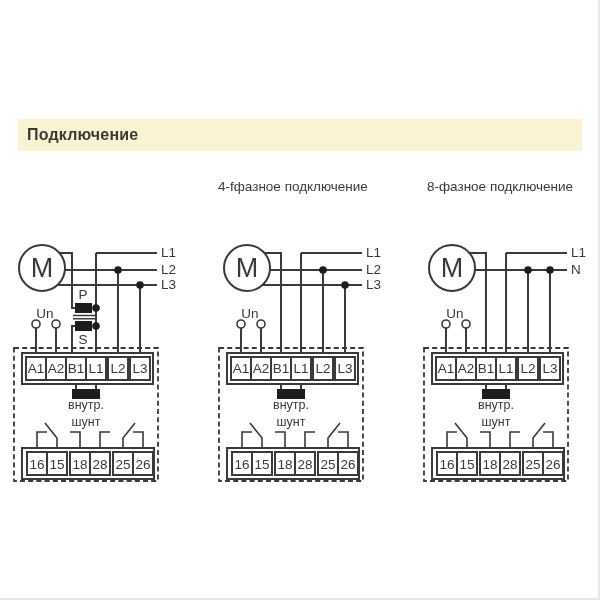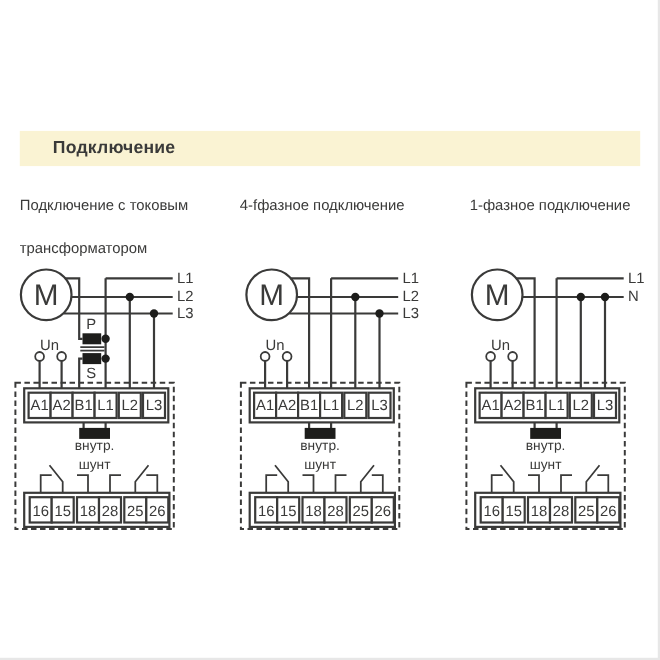--- a/index.html
+++ b/index.html
@@ -4,21 +4,21 @@
 <style>
   html,body{margin:0;padding:0;}
   body{
     width:600px;height:600px;background:#ffffff;position:relative;overflow:hidden;
     font-family:"Liberation Sans","DejaVu Sans",sans-serif;color:#3a3a39;
   }
   .band{
     position:absolute;left:18px;top:119px;width:564px;height:32px;
     background:#faf3d3;display:flex;align-items:center;
   }
-  .band-title{font-size:16px;font-weight:bold;padding-left:30px;letter-spacing:.2px;}
+  .band-title{font-size:16px;font-weight:bold;padding-left:9px;letter-spacing:.2px;}
   .col-title{
     position:absolute;top:177px;font-size:13.5px;line-height:19.5px;white-space:pre-line;
   }
   #col1{left:18px;width:195px;}
   #col2{left:218px;width:200px;}
   #col3{left:427px;width:200px;}
   svg{position:absolute;left:0;top:0;}
   svg text{fill:#3a3a39;font-family:"Liberation Sans","DejaVu Sans",sans-serif;}
   .wire{stroke:#3a3a39;stroke-width:2;fill:none;stroke-linecap:butt;stroke-linejoin:miter;}
   .thin{stroke:#3a3a39;stroke-width:1.6;fill:none;}
@@ -31,24 +31,24 @@
   .edge-r{position:absolute;right:0;top:0;width:2px;height:600px;background:#e7e7e7;}
   .edge-b{position:absolute;left:0;bottom:0;width:600px;height:2px;background:#e7e7e7;}
 </style>
 </head>
 <body>
 
 <div class="band">
   <span class="band-title">Подключение</span>
 </div>
 
-<div class="col-title" id="col1"><span>Подключение с токовым</span><br>
-<span>трансформатором</span></div>
+<div class="col-title" id="col1"><br>
+</div>
 <div class="col-title" id="col2"><span>4-fфазное подключение</span></div>
-<div class="col-title" id="col3"><span>1-фазное подключение</span></div>
+<div class="col-title" id="col3"><span>8-фазное подключение</span></div>
 
 <svg width="600" height="600" viewBox="0 0 600 600">
 
   <g>
     <circle class="boxstroke" cx="42" cy="268" r="23"></circle>
     <text class="tM" x="42" y="277" text-anchor="middle">M</text>
 
     <path class="wire" d="M59,253H72V308H75 M96,253H157 M96,253V357 M75,326H72V357 M65,270H157 M118,270V357 M58,285H157 M140,285V357 M36,328V357 M56,328V357"></path>
 
     <rect class="solid" x="75" y="303" width="17" height="10"></rect>

